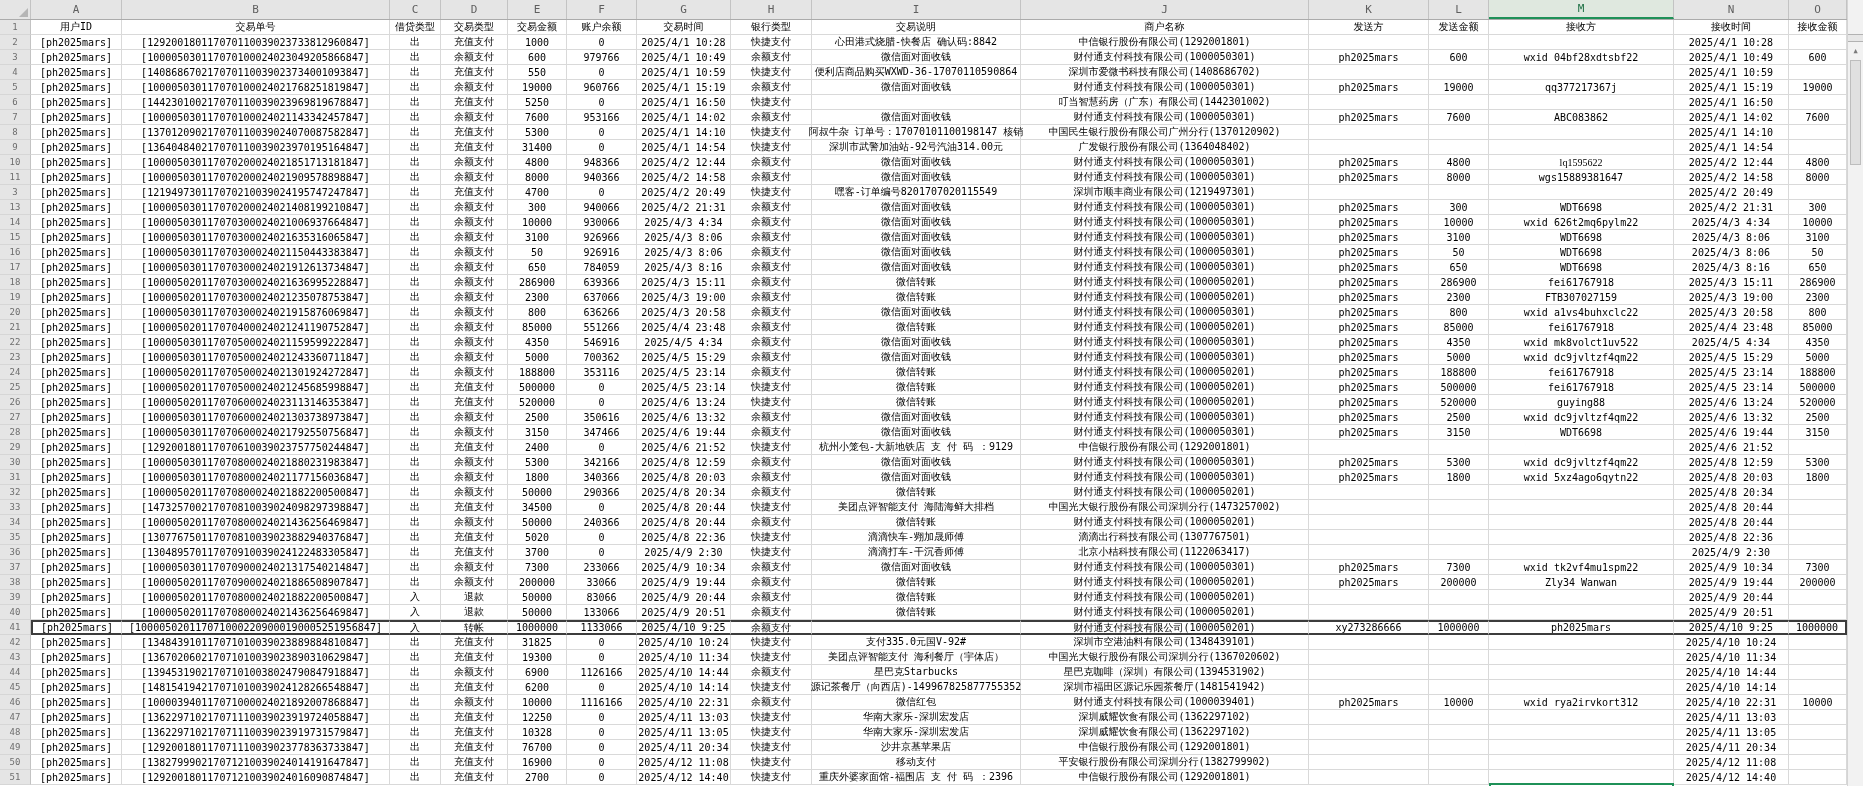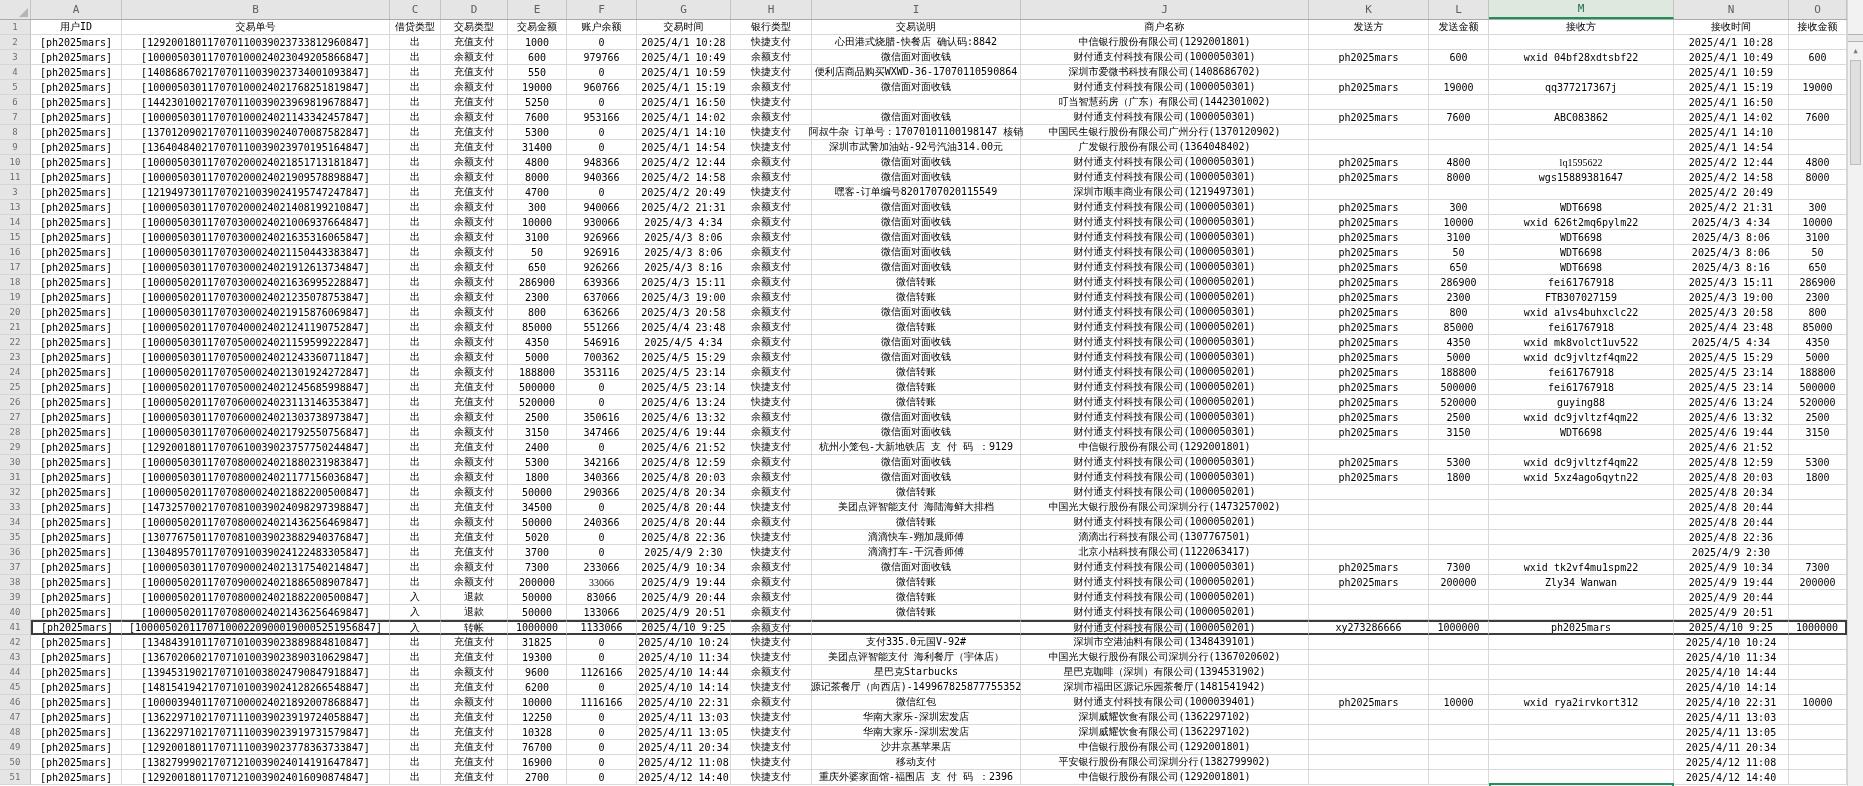--- a/index.html
+++ b/index.html
@@ -353,21 +353,21 @@
         <div class="cell" style="width: 115px;">2025/4/3 8:06</div>
         <div class="cell" style="width: 58px;">50</div>
       </div>
       <div class="row">
         <div class="gut">17</div>
         <div class="cell" style="width: 91px;">[ph2025mars]</div>
         <div class="cell" style="width: 268px;">[100005030117070300024021912613734847]</div>
         <div class="cell" style="width: 51px;">出</div>
         <div class="cell" style="width: 67px;">余额支付</div>
         <div class="cell" style="width: 59px;">650</div>
-        <div class="cell" style="width: 70px;">926266</div>
+        <div class="cell" style="width: 70px;">784059</div>
         <div class="cell" style="width: 94px;">2025/4/3 8:16</div>
         <div class="cell" style="width: 81px;">余额支付</div>
         <div class="cell" style="width: 209px;">微信面对面收钱</div>
         <div class="cell" style="width: 288px;">财付通支付科技有限公司(1000050301)</div>
         <div class="cell" style="width: 120px;">ph2025mars</div>
         <div class="cell" style="width: 60px;">650</div>
         <div class="cell" style="width: 185px;">WDT6698</div>
         <div class="cell" style="width: 115px;">2025/4/3 8:16</div>
         <div class="cell" style="width: 58px;">650</div>
       </div>
@@ -731,21 +731,21 @@
         <div class="cell" style="width: 115px;">2025/4/9 10:34</div>
         <div class="cell" style="width: 58px;">7300</div>
       </div>
       <div class="row">
         <div class="gut">38</div>
         <div class="cell" style="width: 91px;">[ph2025mars]</div>
         <div class="cell" style="width: 268px;">[100005020117070900024021886508907847]</div>
         <div class="cell" style="width: 51px;">出</div>
         <div class="cell" style="width: 67px;">余额支付</div>
         <div class="cell" style="width: 59px;">200000</div>
-        <div class="cell" style="width: 70px; font-family: Liberation Serif, serif;">33066</div>
+        <div class="cell" style="width: 70px;">33066</div>
         <div class="cell" style="width: 94px;">2025/4/9 19:44</div>
         <div class="cell" style="width: 81px;">余额支付</div>
         <div class="cell" style="width: 209px;">微信转账</div>
         <div class="cell" style="width: 288px;">财付通支付科技有限公司(1000050201)</div>
         <div class="cell" style="width: 120px;">ph2025mars</div>
         <div class="cell" style="width: 60px;">200000</div>
         <div class="cell" style="width: 185px;">Zly34 Wanwan</div>
         <div class="cell" style="width: 115px;">2025/4/9 19:44</div>
         <div class="cell" style="width: 58px;">200000</div>
       </div>
@@ -838,21 +838,21 @@
         <div class="cell" style="width: 185px;"></div>
         <div class="cell" style="width: 115px;">2025/4/10 11:34</div>
         <div class="cell" style="width: 58px;"></div>
       </div>
       <div class="row">
         <div class="gut">44</div>
         <div class="cell" style="width: 91px;">[ph2025mars]</div>
         <div class="cell" style="width: 268px;">[139453190217071010038024790847918847]</div>
         <div class="cell" style="width: 51px;">出</div>
         <div class="cell" style="width: 67px;">余额支付</div>
-        <div class="cell" style="width: 59px;">9600</div>
+        <div class="cell" style="width: 59px;">6900</div>
         <div class="cell" style="width: 70px;">1126166</div>
         <div class="cell" style="width: 94px;">2025/4/10 14:44</div>
         <div class="cell" style="width: 81px;">余额支付</div>
         <div class="cell" style="width: 209px;">星巴克Starbucks</div>
         <div class="cell" style="width: 288px;">星巴克咖啡（深圳）有限公司(1394531902)</div>
         <div class="cell" style="width: 120px;"></div>
         <div class="cell" style="width: 60px;"></div>
         <div class="cell" style="width: 185px;"></div>
         <div class="cell" style="width: 115px;">2025/4/10 14:44</div>
         <div class="cell" style="width: 58px;"></div>

